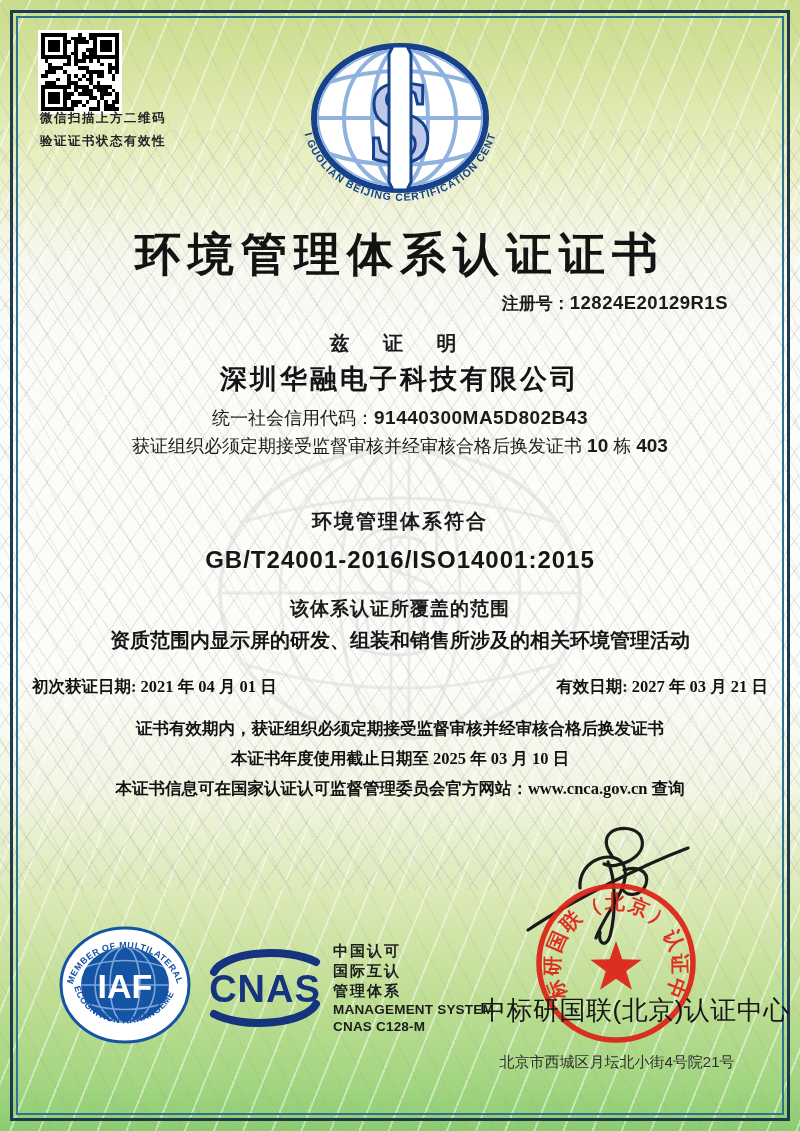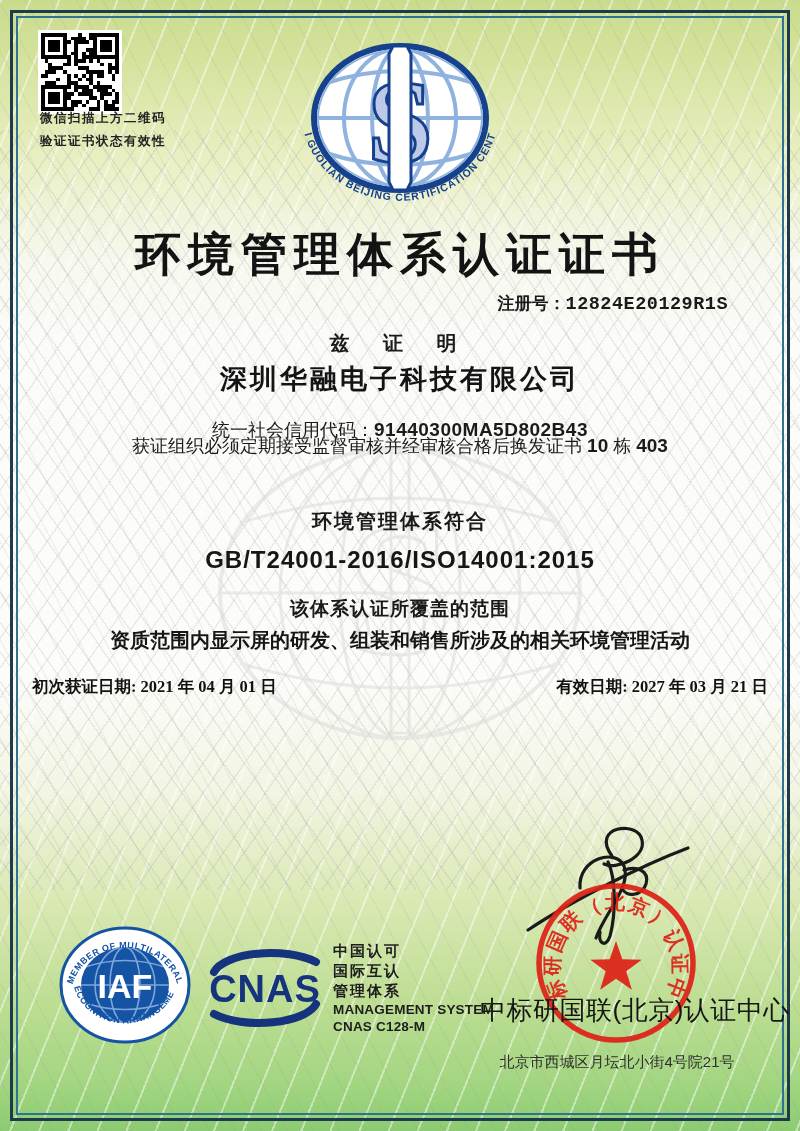--- a/index.html
+++ b/index.html
@@ -30,24 +30,24 @@
   .center { left:0; width:800px; text-align:center; }
 
   
   .qr { left:38px; top:30px; width:84px; height:84px; background:#fff; padding:3px;
         display:grid; grid-template-columns:repeat(21,1fr); grid-template-rows:repeat(21,1fr); }
   .qr-cap { left:40px; font-family:"Liberation Serif", serif; font-size:12.5px;
         font-weight:600; letter-spacing:1.5px; color:#222; }
 
   .title { top:224px; font-size:46px; font-weight:700; letter-spacing:7px; color:#131313; }
   .regline { top:292px; right:72px; font-size:17px; font-weight:700; color:#1a1a1a; }
-  .regline .num { font-family:Liberation Mono, monospace; font-size:18.5px; font-weight:600; letter-spacing:.5px; }
+  .regline .num { font-family:Liberation Sans, sans-serif; font-size:18.5px; font-weight:600; letter-spacing:.5px; }
   .certify { top:330px; font-size:20px; font-weight:700; letter-spacing:14px; color:#1a1a1a; }
   .company { top:361px; font-size:27px; font-weight:700; letter-spacing:3px; color:#141414; }
-  .credit  { top:418px; font-size:18px; font-weight:500; color:#1b1b1b; }
+  .credit  { top:406px; font-size:18px; font-weight:500; color:#1b1b1b; }
   .credit .code { font-weight:800; font-size:19px; letter-spacing:.5px; }
   .addr    { top:434px; font-size:18px; font-weight:500; color:#1b1b1b; }
   .addr b  { font-size:19px; }
   .sys     { top:508px; font-size:20px; font-weight:700; letter-spacing:2px; color:#1a1a1a; }
   .std     { top:546px; font-size:24px; font-weight:700; letter-spacing:1px; color:#161616; }
   .scope-t { top:596px; font-size:19px; font-weight:700; letter-spacing:1px; color:#1a1a1a; }
   .scope-x { top:627px; font-size:20px; font-weight:700; color:#161616; }
 
   .dates { top:676px; left:0; width:800px; display:flex; justify-content:space-between;
            padding:0 32px; font-family:"Liberation Serif", serif; font-size:16.5px;
@@ -575,20 +575,25 @@
   <div class="abs center sys">环境管理体系符合</div>
   <div class="abs center std">GB/T24001-2016/ISO14001:2015</div>
   <div class="abs center scope-x">资质范围内显示屏的研发、组装和销售所涉及的相关环境管理活动</div>
   <div class="abs center scope-t">该体系认证所覆盖的范围</div>
 
   <div class="abs dates">
     <span>初次获证日期: 2021 年 04 月 01 日</span>
     <span>有效日期: 2027 年 03 月 21 日</span>
   </div>
 
+  <div class="abs notes">
+    <div>证书有效期内，获证组织必须定期接受监督审核并经审核合格后换发证书</div>
+    <div>本证书年度使用截止日期至 2025 年 03 月 10 日</div>
+    <div>本证书信息可在国家认证认可监督管理委员会官方网站：www.cnca.gov.cn 查询</div>
+  </div>
 
   <svg class="abs" style="left:520px; top:818px;" width="185" height="135" viewBox="0 0 185 135">
     <g fill="none" stroke="#1a1a1a" stroke-width="3.2" stroke-linecap="round">
       <path d="M92,38 C70,8 118,2 122,22 C126,40 96,52 84,46"></path>
       <path d="M60,70 C58,40 96,30 104,48 C112,68 84,96 76,120"></path>
       <path d="M88,44 C96,60 96,96 90,118 C86,130 78,126 80,114"></path>
       <path d="M8,112 C50,84 120,48 168,30"></path>
       <path d="M104,52 C116,48 130,52 126,66 C122,78 106,80 102,70"></path>
     </g>
   </svg>

